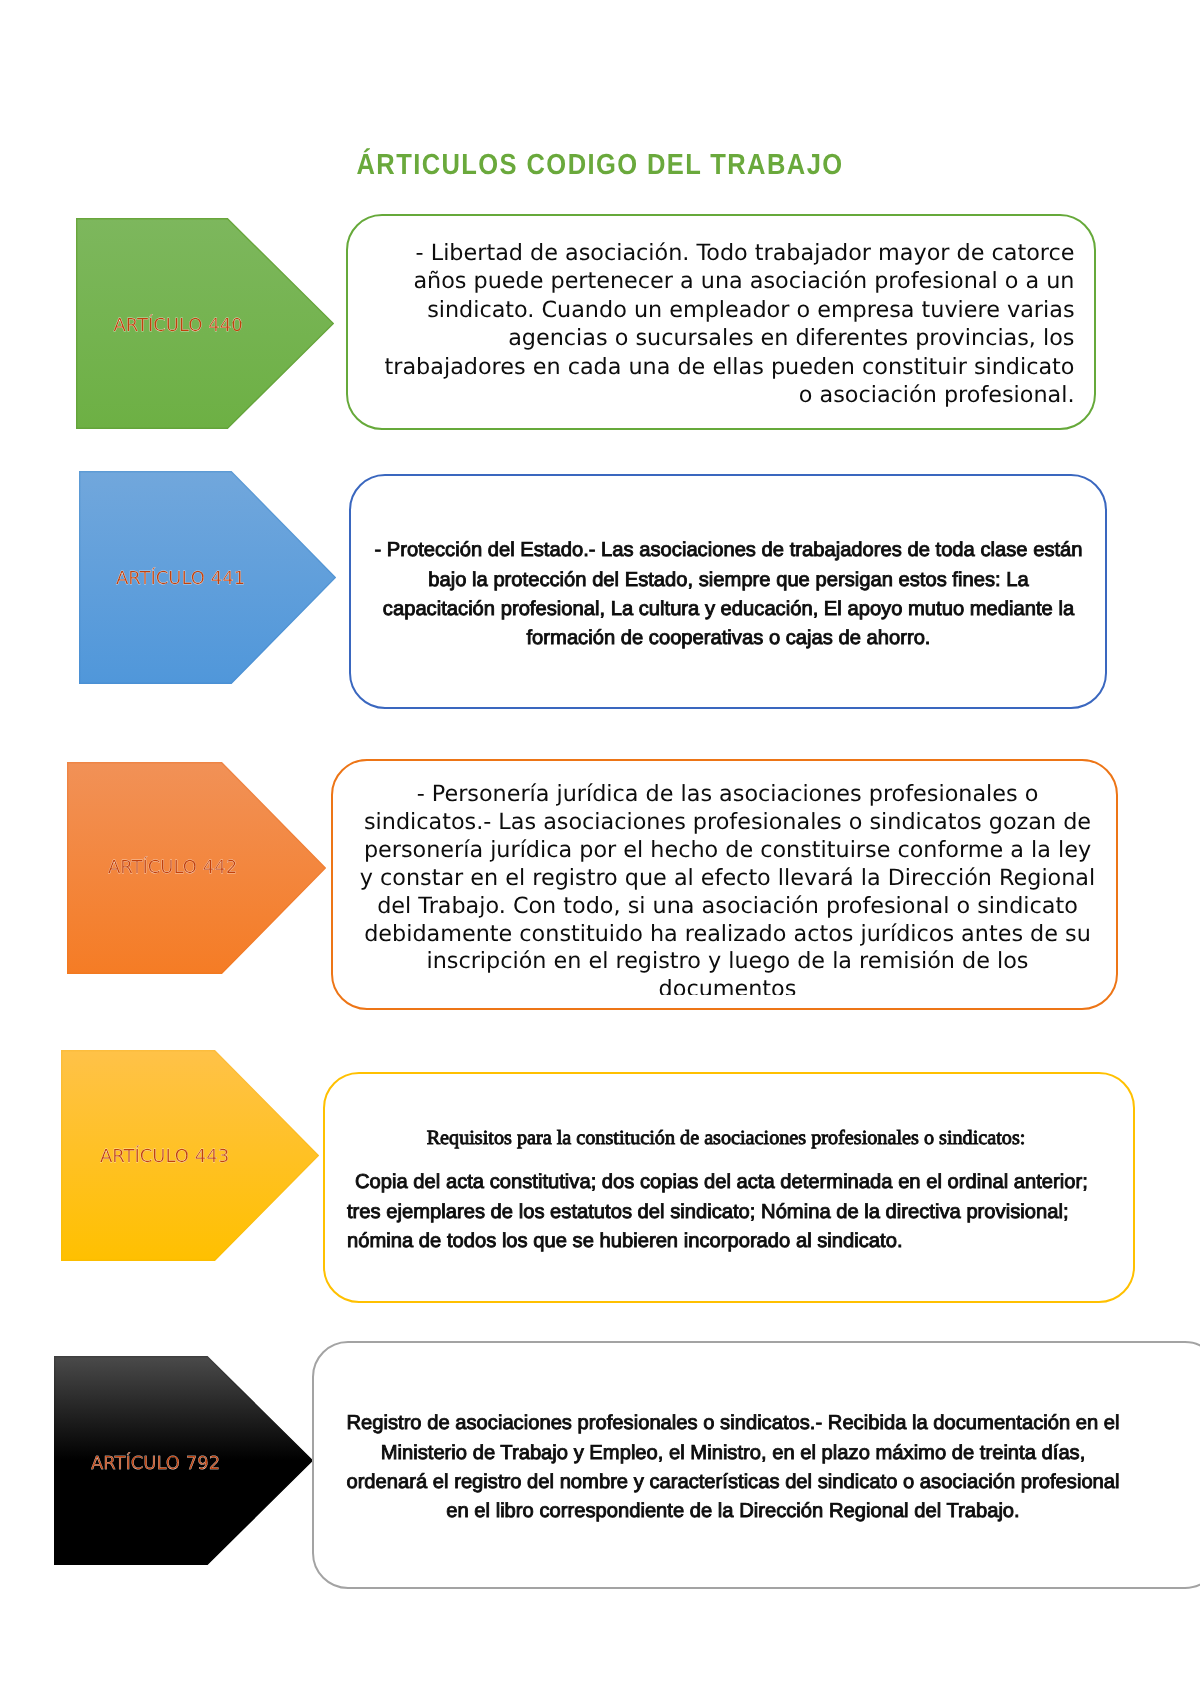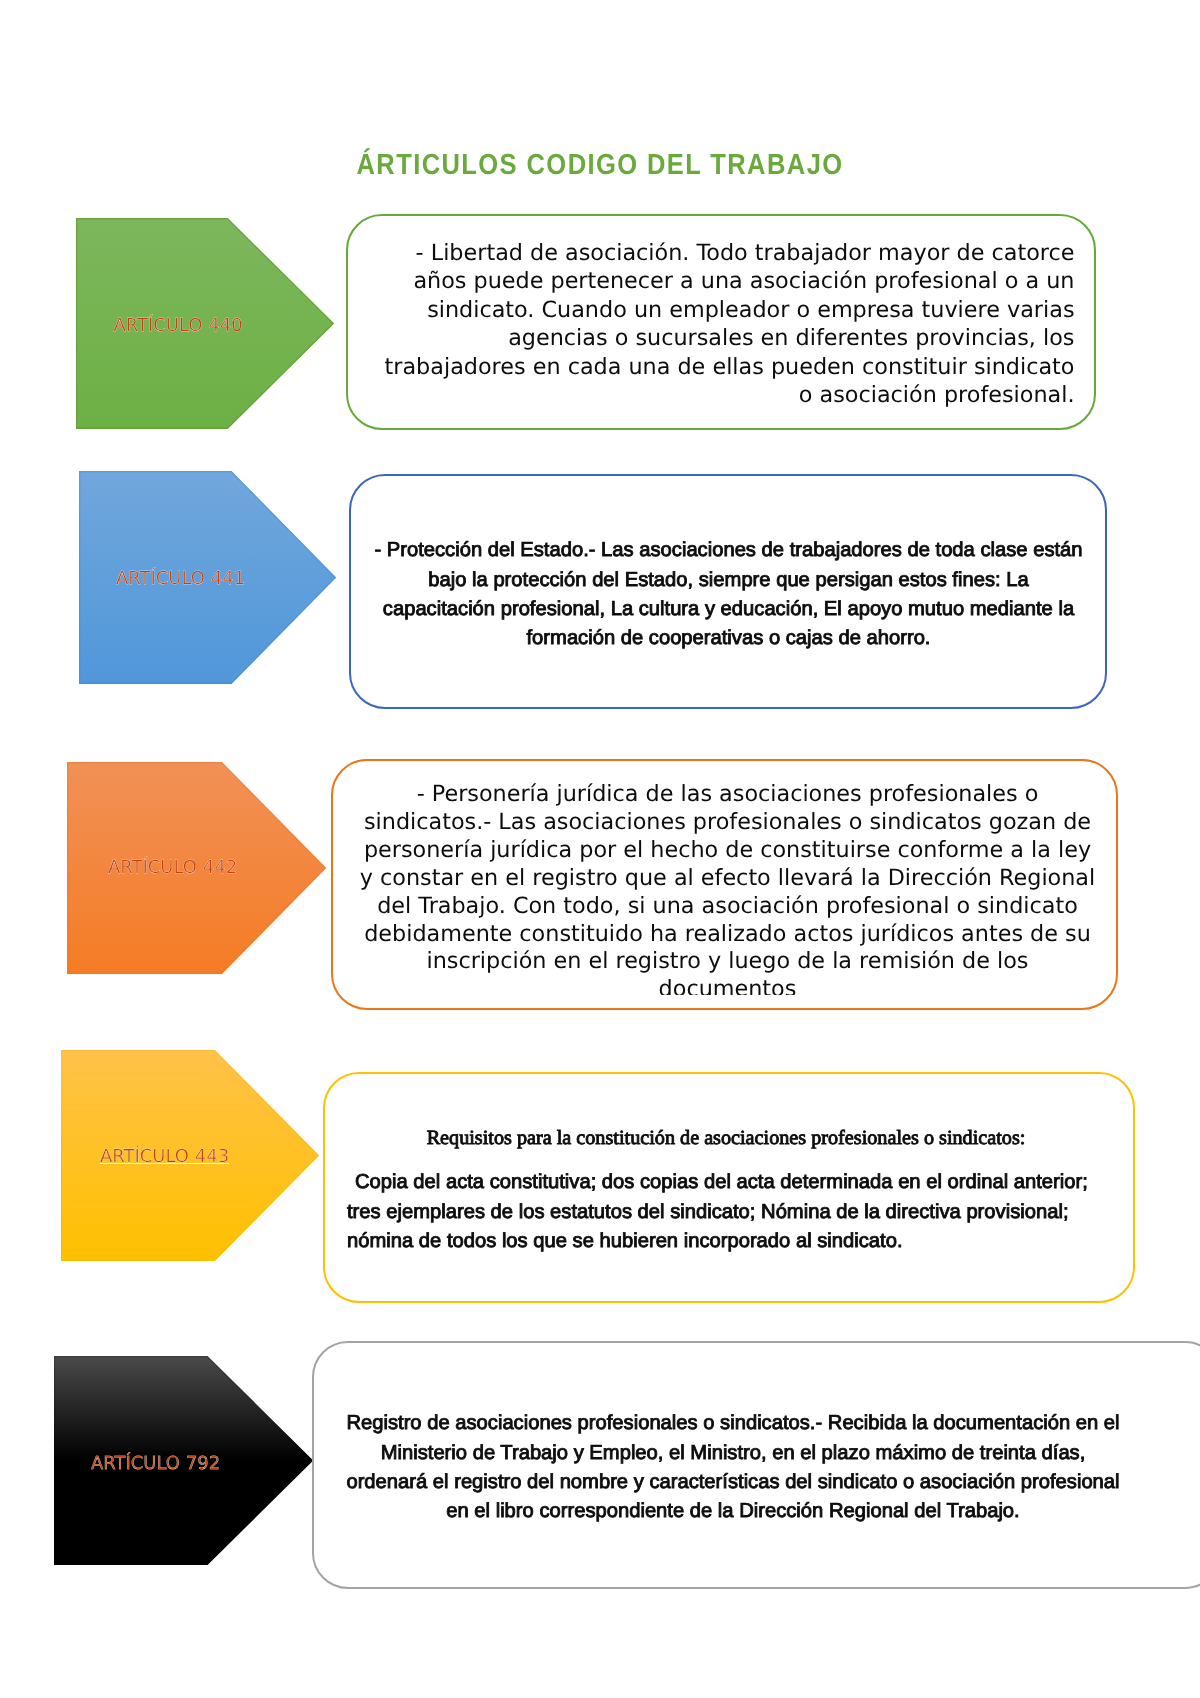--- a/index.html
+++ b/index.html
@@ -23,21 +23,21 @@
   
   .a1{left:76px;top:218px;width:258px;height:211px;}
   .a2{left:79px;top:471px;width:257px;height:213px;}
   .a3{left:67px;top:762px;width:259px;height:212px;}
   .a4{left:61px;top:1050px;width:258px;height:211px;}
   .a5{left:54px;top:1356px;width:259px;height:209px;}
   
   .a1 .lbl{left:12px;top:98px;width:180px;}
   .a2 .lbl{left:11.5px;top:98px;width:180px;}
   .a3 .lbl{left:15.5px;top:95.5px;width:180px;}
-  .a4 .lbl{left:13.5px;top:96.5px;width:180px;text-decoration:underline;}
+  .a4 .lbl{left:13.5px;top:96.5px;width:180px;}
   .a5 .lbl{left:11.5px;top:97.5px;width:180px;}
 
   
   .b1{left:346px;top:214px;width:750px;height:216px;border:2.6px solid #66a93a;border-radius:36px;}
   .b2{left:349px;top:474px;width:758px;height:235px;border:2.8px solid #3a67bf;border-radius:36px;}
   .b3{left:331px;top:747px;width:787px;height:251px;border:2.8px solid #ed7516;border-radius:36px;margin-top:12px;}
   .b4{left:323px;top:1072px;width:812px;height:231px;border:2.8px solid #ffc000;border-radius:36px;}
   .b5{left:312px;top:1341px;width:909px;height:248px;border:2.6px solid #a3a3a3;border-radius:36px;}
 
   

